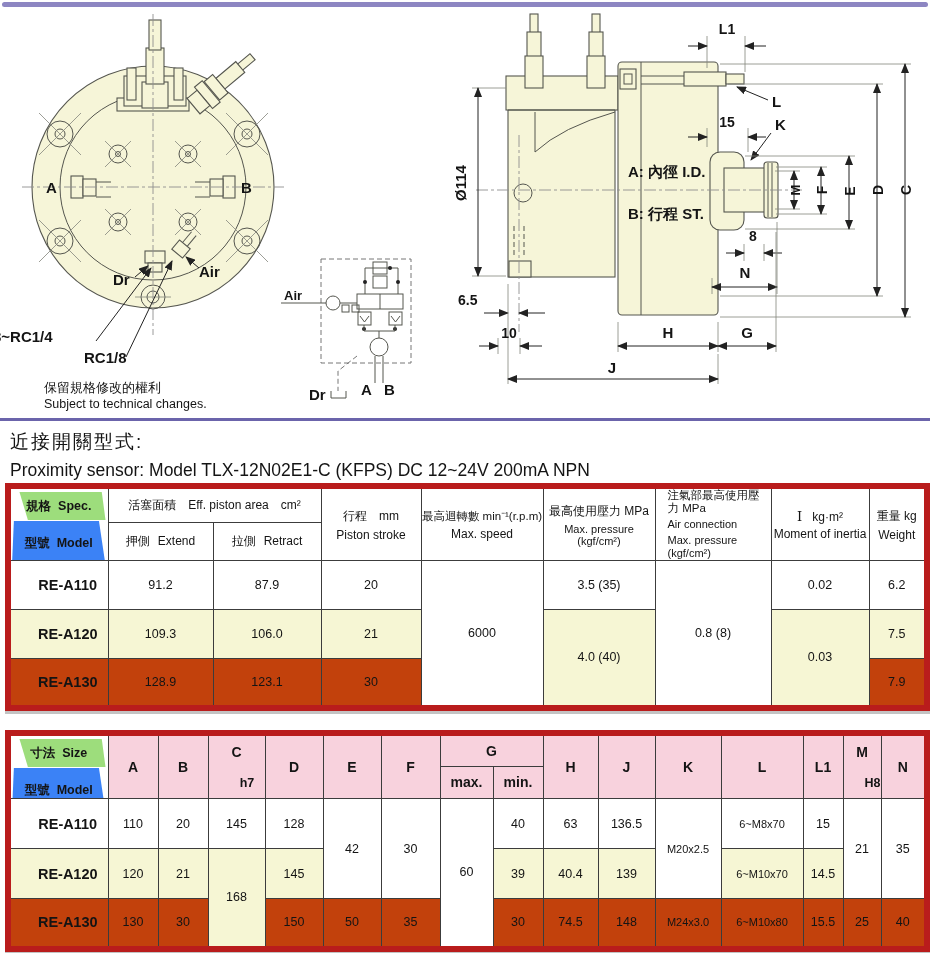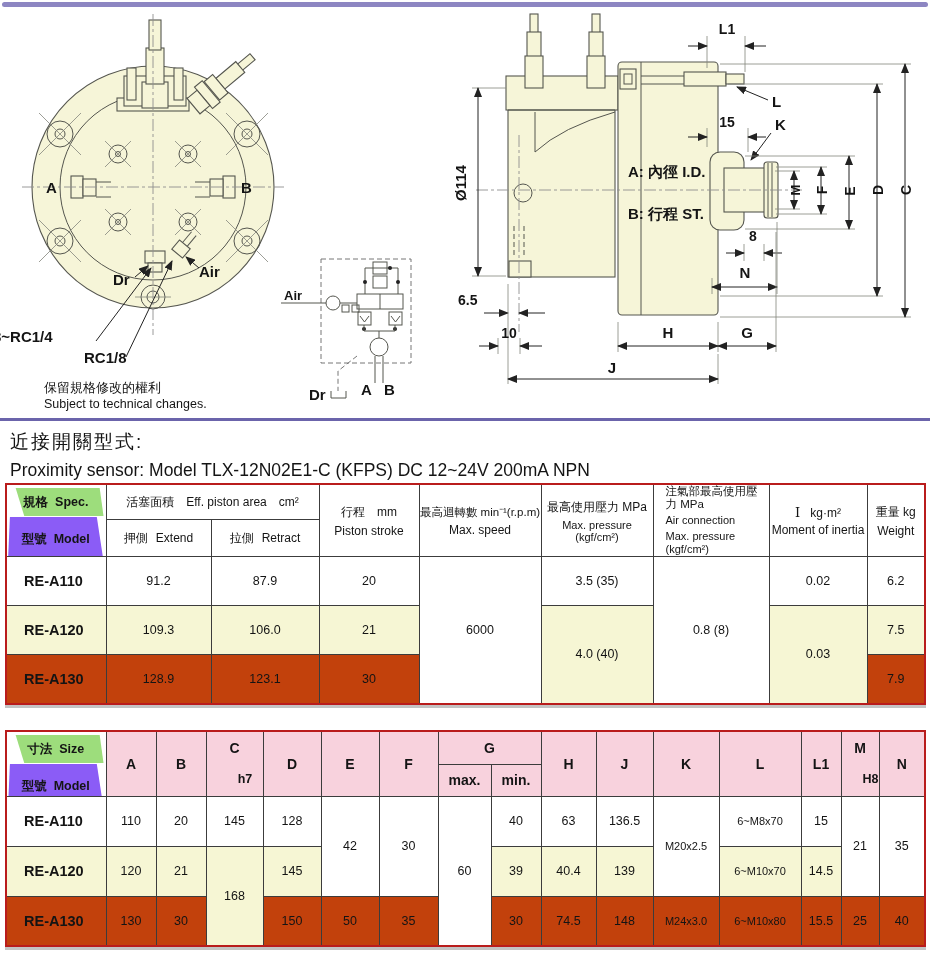--- a/index.html
+++ b/index.html
@@ -21,52 +21,52 @@
   svg .dot   { fill:#222; stroke:none; }
   svg text   { fill:#141414; stroke:none; font-weight:bold; }
   svg text.n { font-weight:normal; }
   .s12 { font-size:12.5px; } .s13 { font-size:13px; } .s14 { font-size:14px; } .s15 { font-size:15px; }
 
   .sensor { position:absolute; left:10px; top:429px; }
   .sensor .zh { font-size:19px; letter-spacing:2px; margin-bottom:5px; }
   .sensor .en { font-size:17.5px; }
 
   table.tbl { position:absolute; left:5px; border-collapse:collapse; table-layout:fixed;
-              background:#fff; border:2px solid #b91c1c; box-shadow:0 3px 0 rgba(145,145,145,.55); }
+              background:#fff; border:6px solid #b91c1c; box-shadow:0 3px 0 rgba(145,145,145,.55); }
   .tbl th, .tbl td { border:1px solid #3c3c3c; text-align:center; vertical-align:middle;
                      padding:0; overflow:hidden; font-weight:normal; }
   table.spec { top:483px; width:919px; }
   table.size { top:730px; width:919px; }
   tr.sh1 { height:32px; } tr.sh2 { height:33px; }
   tr.sb  { height:49px; }
   tr.zh1 { height:33px; } tr.zh2 { height:32px; }
   tr.zb  { height:50px; }
 
   td.w { background:#fff; } td.y { background:#f6f6d4; } td.bl { background:#c2410c; }
-  td.model { text-align:left; padding-left:17px; font-weight:bold; font-size:14.5px; }
+  td.model { text-align:center; padding-left:17px; font-weight:bold; font-size:14.5px; }
   td.num { font-size:12.5px; }
   td.sm  { font-size:11px; }
 
   .spec th { font-size:12px; }
   .hstack { display:flex; flex-direction:column; justify-content:center; gap:3px; }
   .hrow { display:flex; justify-content:center; align-items:baseline; gap:12px; }
   .air-h { text-align:left; }
   .air-h div { text-align:left; padding-left:6px; font-size:11px; line-height:13px; }
   .air-h div.z { font-size:11.5px; }
   .seri { font-family:"DejaVu Serif", serif; font-size:13px; }
 
   .size th { background:#f8d2dd; font-weight:bold; font-size:14px; }
   .size th .sub { font-weight:bold; font-size:12.5px;margin-left:21px; }
   .size th .half { height:31px; display:flex; align-items:center; justify-content:center; }
 
   th.corner { position:relative; background:#fff; padding:0; }
   .band { position:absolute; left:1px; right:2px; display:flex; align-items:center;
           justify-content:center; gap:7px; font-weight:bold; font-size:12.5px; }
   .band.green  { top:3px;  height:28px; background:#9ddd7c; clip-path:polygon(8% 0,96% 0,100% 100%,17% 100%); }
-  .band.salmon { top:32px; height:44px; background:#8b5cf6; clip-path:polygon(2% 0,93% 0,100% 100%,0 100%);text-align:center; }
+  .band.salmon { top:32px; height:44px; background:#3b82f6; clip-path:polygon(2% 0,93% 0,100% 100%,0 100%);text-align:center; }
 </style>
 </head>
 <body>
 
 <div class="page">
 
   <div class="top-bar"></div>
 
   <svg class="drawings" width="930" height="418" viewBox="0 0 930 418">
     <defs>

